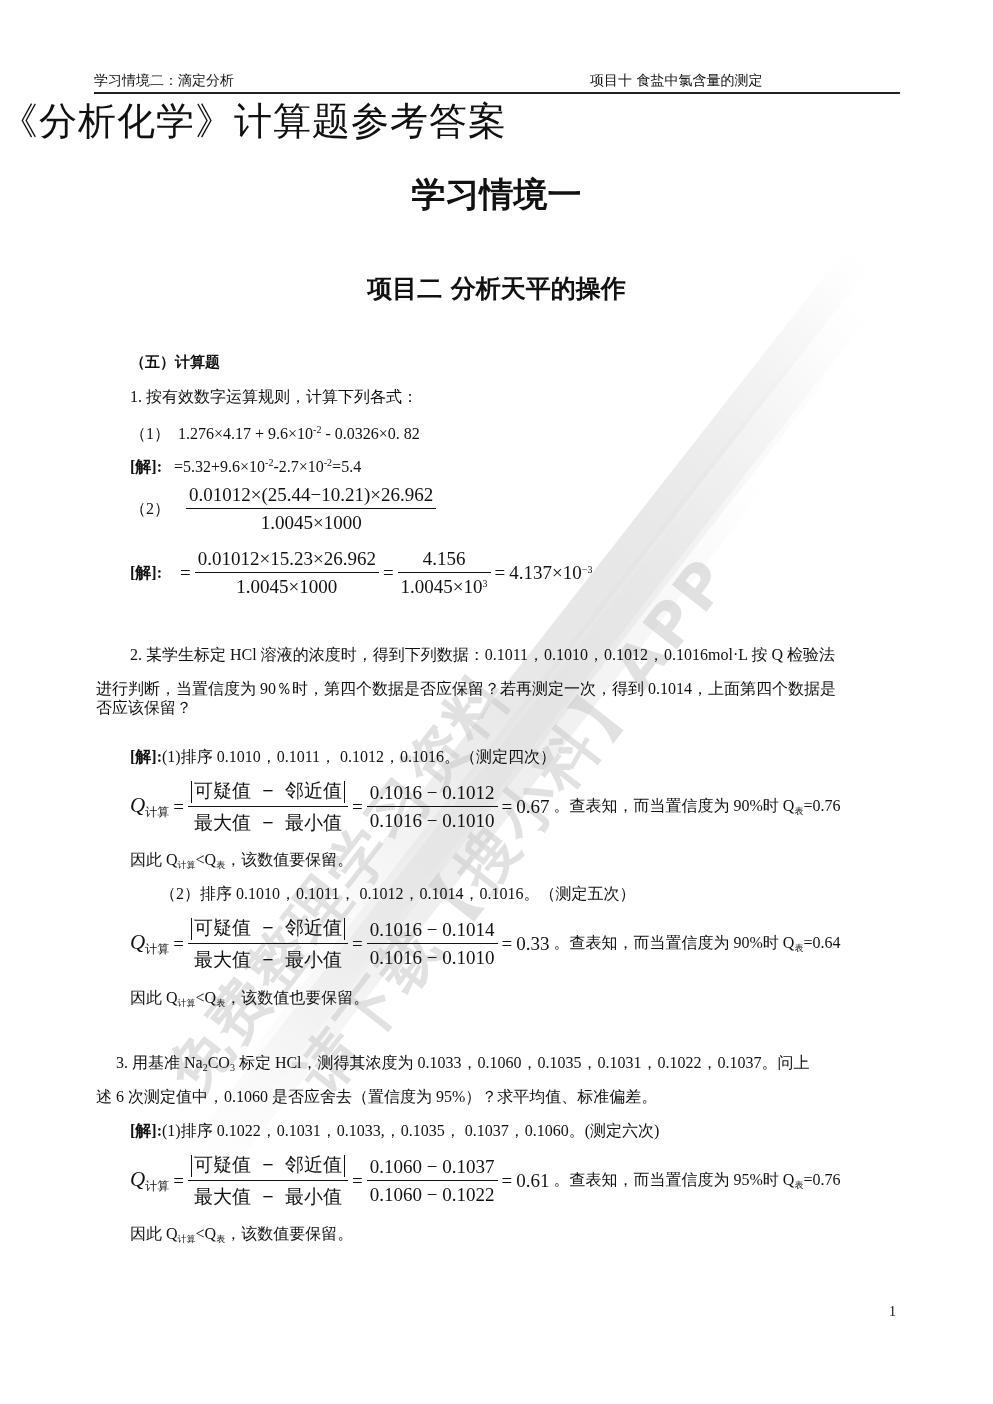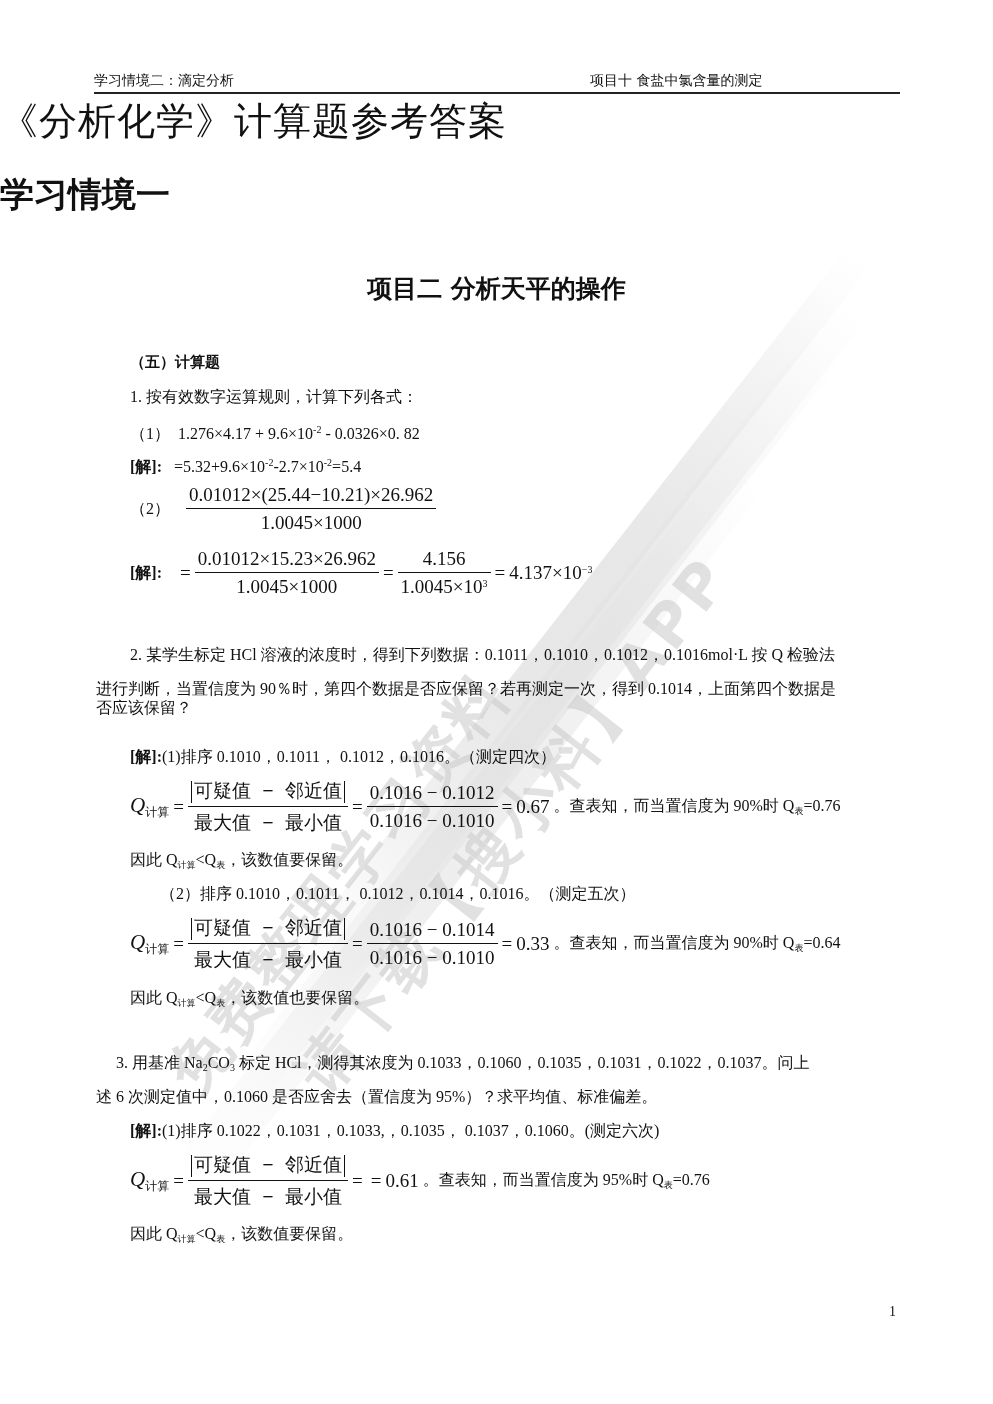--- a/index.html
+++ b/index.html
@@ -12,21 +12,21 @@
                 transform:rotate(-52deg); transform-origin:center; }
   .wm .wtext { position:absolute; color:rgba(200,200,200,0.55); font-family:"DejaVu Sans",sans-serif; font-weight:bold;
                font-size:60px; transform:rotate(-52deg); transform-origin:left top; white-space:nowrap; letter-spacing:4px; }
 
   
   .hdr { position:absolute; left:94px; top:70px; width:806px; height:22px; border-bottom:2px solid #222; }
   .hdr .left { position:absolute; left:0; top:2px; font-size:14px; font-family:"DejaVu Serif",serif; }
   .hdr .right { position:absolute; left:496px; top:2px; font-size:14px; font-family:"DejaVu Serif",serif; }
 
   .title { position:absolute; left:0; width:993px; top:96px; text-align:left; font-size:38px; font-family:"DejaVu Serif",serif; letter-spacing:1px; }
-  .h1 { position:absolute; left:0; width:993px; top:172px; font-size:34px; font-weight:bold; font-family:"DejaVu Sans",sans-serif; }
+  .h1 { position:absolute; left:0; width:993px; top:172px; text-align:center; font-size:34px; font-weight:bold; font-family:"DejaVu Sans",sans-serif; }
   .h2 { position:absolute; left:0; width:993px; top:272px; text-align:center; font-size:25px; font-weight:bold; font-family:"DejaVu Sans",sans-serif; }
 
   .line { position:absolute; font-size:16px; white-space:nowrap; line-height:20px; }
   .bold { font-weight:bold; }
   .sec { font-family:"DejaVu Sans",sans-serif; font-weight:bold; font-size:15px; }
   sup { font-size:10px; vertical-align:6px; }
   sub { font-size:10px; vertical-align:-3px; }
   .small { font-size:9px; }
 
   .frac { display:inline-block; vertical-align:middle; text-align:center; }
@@ -157,20 +157,24 @@
 </div>
 
 <div class="eq" style="left:130px; top:1152px;">
   <span class="qlab"><span>Q</span><span class="s cn">计算</span></span>
   <span class="op">=</span>
   <span class="frac cn">
     <span class="num"><span class="abs">可疑值 − 邻近值</span></span>
     <span class="den">最大值 − 最小值</span>
   </span>
   <span class="op">=</span>
+  <span class="frac">
+    <span class="num">0.1060 − 0.1037</span>
+    <span class="den">0.1060 − 0.1022</span>
+  </span>
   <span class="op">=</span>
     <span>0.61</span>
   <span class="after"><span>。查表知，而当置信度为 95%时 Q</span><sub class="small">表</sub><span>=0.76</span></span>
 </div>
 
 <div class="line" style="left:130px; top:1224px;">
   <span>因此 Q</span><sub class="small">计算</sub><span>&lt;Q</span><sub class="small">表</sub><span>，该数值要保留。</span>
 </div>
 
 <div class="pagenum">1</div>

